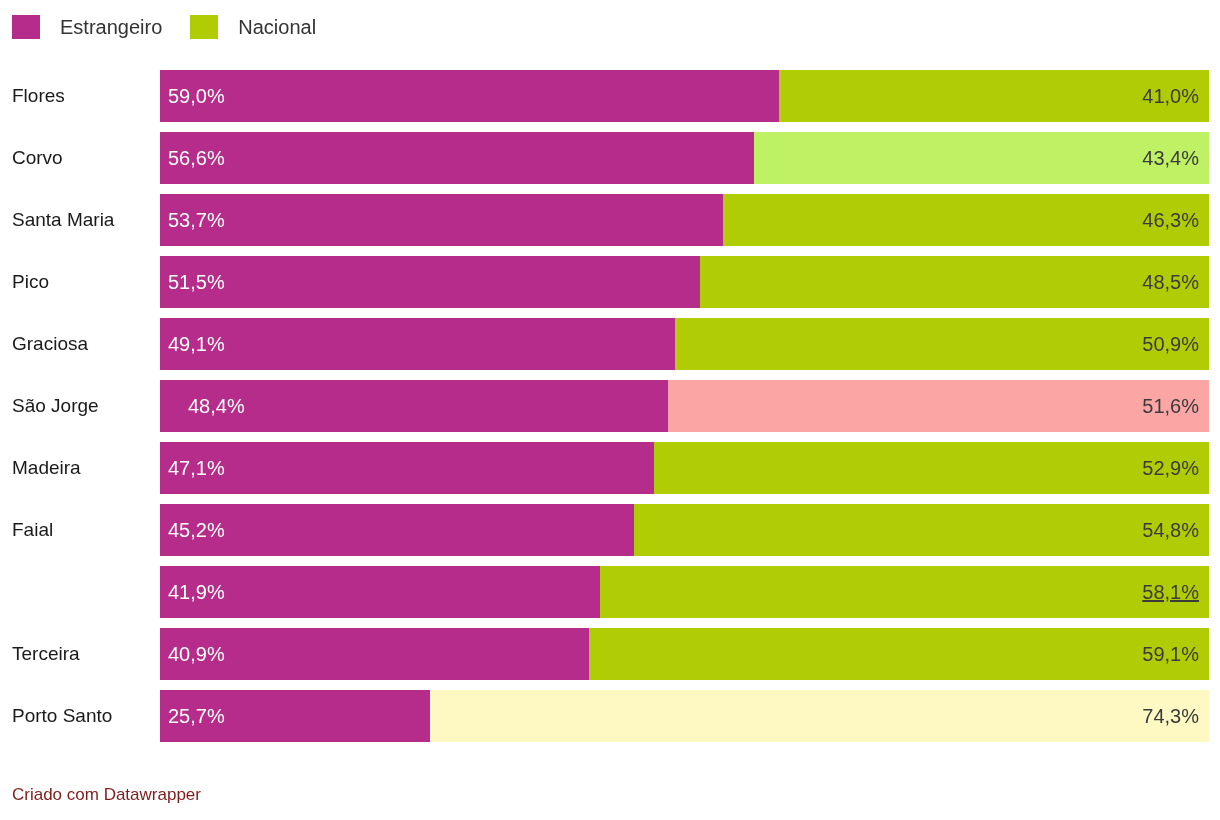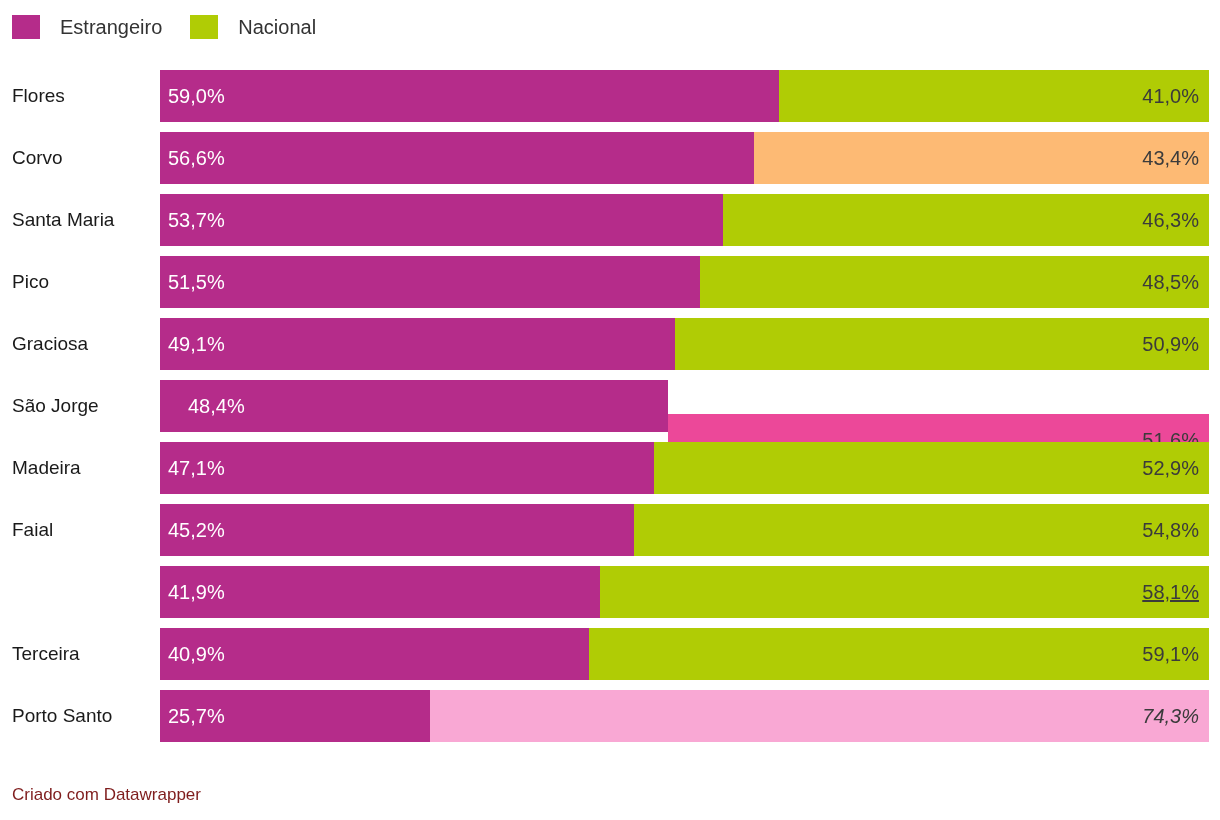--- a/index.html
+++ b/index.html
@@ -133,21 +133,21 @@
           <span class="seg-value">41,0%</span>
         </div>
       </div>
     </div>
     <div class="bar-row">
       <div class="row-label">Corvo</div>
       <div class="bar-track">
         <div class="seg seg-left" style="background: rgb(181, 44, 138); width: 56.6%;">
           <span class="seg-value">56,6%</span>
         </div>
-        <div class="seg seg-right" style="background: #fdba74; width: 43.4%;">
+        <div class="seg seg-right" style="background: #bef264; width: 43.4%;">
           <span class="seg-value">43,4%</span>
         </div>
       </div>
     </div>
     <div class="bar-row">
       <div class="row-label">Santa Maria</div>
       <div class="bar-track">
         <div class="seg seg-left" style="background: rgb(181, 44, 138); width: 53.7%;">
           <span class="seg-value">53,7%</span>
         </div>
@@ -177,21 +177,21 @@
           <span class="seg-value">50,9%</span>
         </div>
       </div>
     </div>
     <div class="bar-row">
       <div class="row-label">São Jorge</div>
       <div class="bar-track">
         <div class="seg seg-left" style="background: rgb(181, 44, 138); width: 48.4%; padding-left: 28px;">
           <span class="seg-value">48,4%</span>
         </div>
-        <div class="seg seg-right" style="background: #ec4899; width: 51.6%; margin-top: 34px;">
+        <div class="seg seg-right" style="background: #fca5a5; width: 51.6%;">
           <span class="seg-value">51,6%</span>
         </div>
       </div>
     </div>
     <div class="bar-row">
       <div class="row-label">Madeira</div>
       <div class="bar-track">
         <div class="seg seg-left" style="background: rgb(181, 44, 138); width: 47.1%;">
           <span class="seg-value">47,1%</span>
         </div>
@@ -231,20 +231,20 @@
           <span class="seg-value">59,1%</span>
         </div>
       </div>
     </div>
     <div class="bar-row">
       <div class="row-label">Porto Santo</div>
       <div class="bar-track">
         <div class="seg seg-left" style="background: rgb(181, 44, 138); width: 25.7%;">
           <span class="seg-value">25,7%</span>
         </div>
-        <div class="seg seg-right" style="background: #f9a8d4; width: 74.3%; font-style: italic;">
+        <div class="seg seg-right" style="background: #fef9c3; width: 74.3%;">
           <span class="seg-value">74,3%</span>
         </div>
       </div>
     </div>
   </div>
 
 <div id="footer">Criado com Datawrapper</div>
 
 </body></html>

